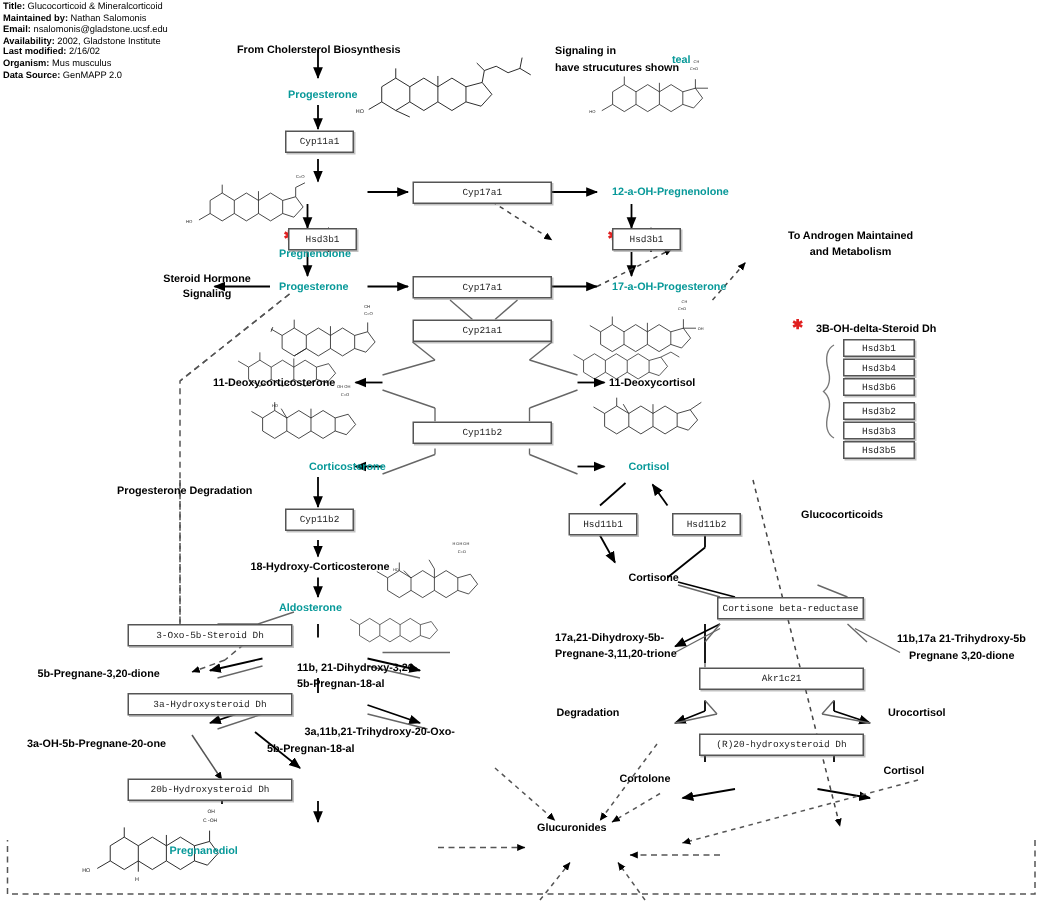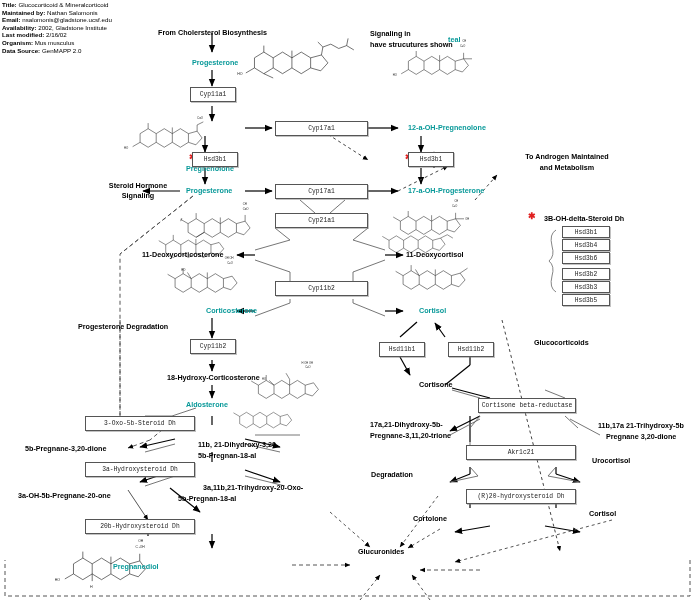--- a/index.html
+++ b/index.html
@@ -367,21 +367,21 @@
 <div class="abs lbl teal" style="left:419px;top:306px;">Cortisol</div>
 
 <div class="abs lbl" style="left:167px;top:373px;">18-Hydroxy-Corticosterone</div>
 <div class="abs lbl teal" style="left:186px;top:400px;">Aldosterone</div>
 
 <div class="abs lbl" style="left:419px;top:380px;">Cortisone</div>
 <div class="abs lbl teal" style="left:113px;top:562px;">Pregnanediol</div>
 <div class="abs lbl" style="left:358px;top:547px;">Glucuronides</div>
 
 <div class="abs lbl" style="left:371px;top:470px;">Degradation</div>
-<div class="abs lbl" style="left:592px;top:456px;">Urocortisol</div>
+<div class="abs lbl" style="left:592px;top:470px;">Urocortisol</div>
 <div class="abs lbl" style="left:413px;top:514px;">Cortolone</div>
 <div class="abs lbl" style="left:589px;top:509px;">Cortisol</div>
 
 <div class="abs lbl" style="left:25px;top:444px;">5b-Pregnane-3,20-dione</div>
 <div class="abs lbl" style="left:198px;top:440px;text-align:right;">11b, 21-Dihydroxy-3,20-</div>
 <div class="abs lbl" style="left:198px;top:451px;">5b-Pregnan-18-al</div>
 <div class="abs lbl" style="left:8px;top:491px;padding-left:10px;">3a-OH-5b-Pregnane-20-one</div>
 <div class="abs lbl" style="left:178px;top:483px;padding-left:25px;">3a,11b,21-Trihydroxy-20-Oxo-</div>
 <div class="abs lbl" style="left:178px;top:494px;">5b-Pregnan-18-al</div>
 

